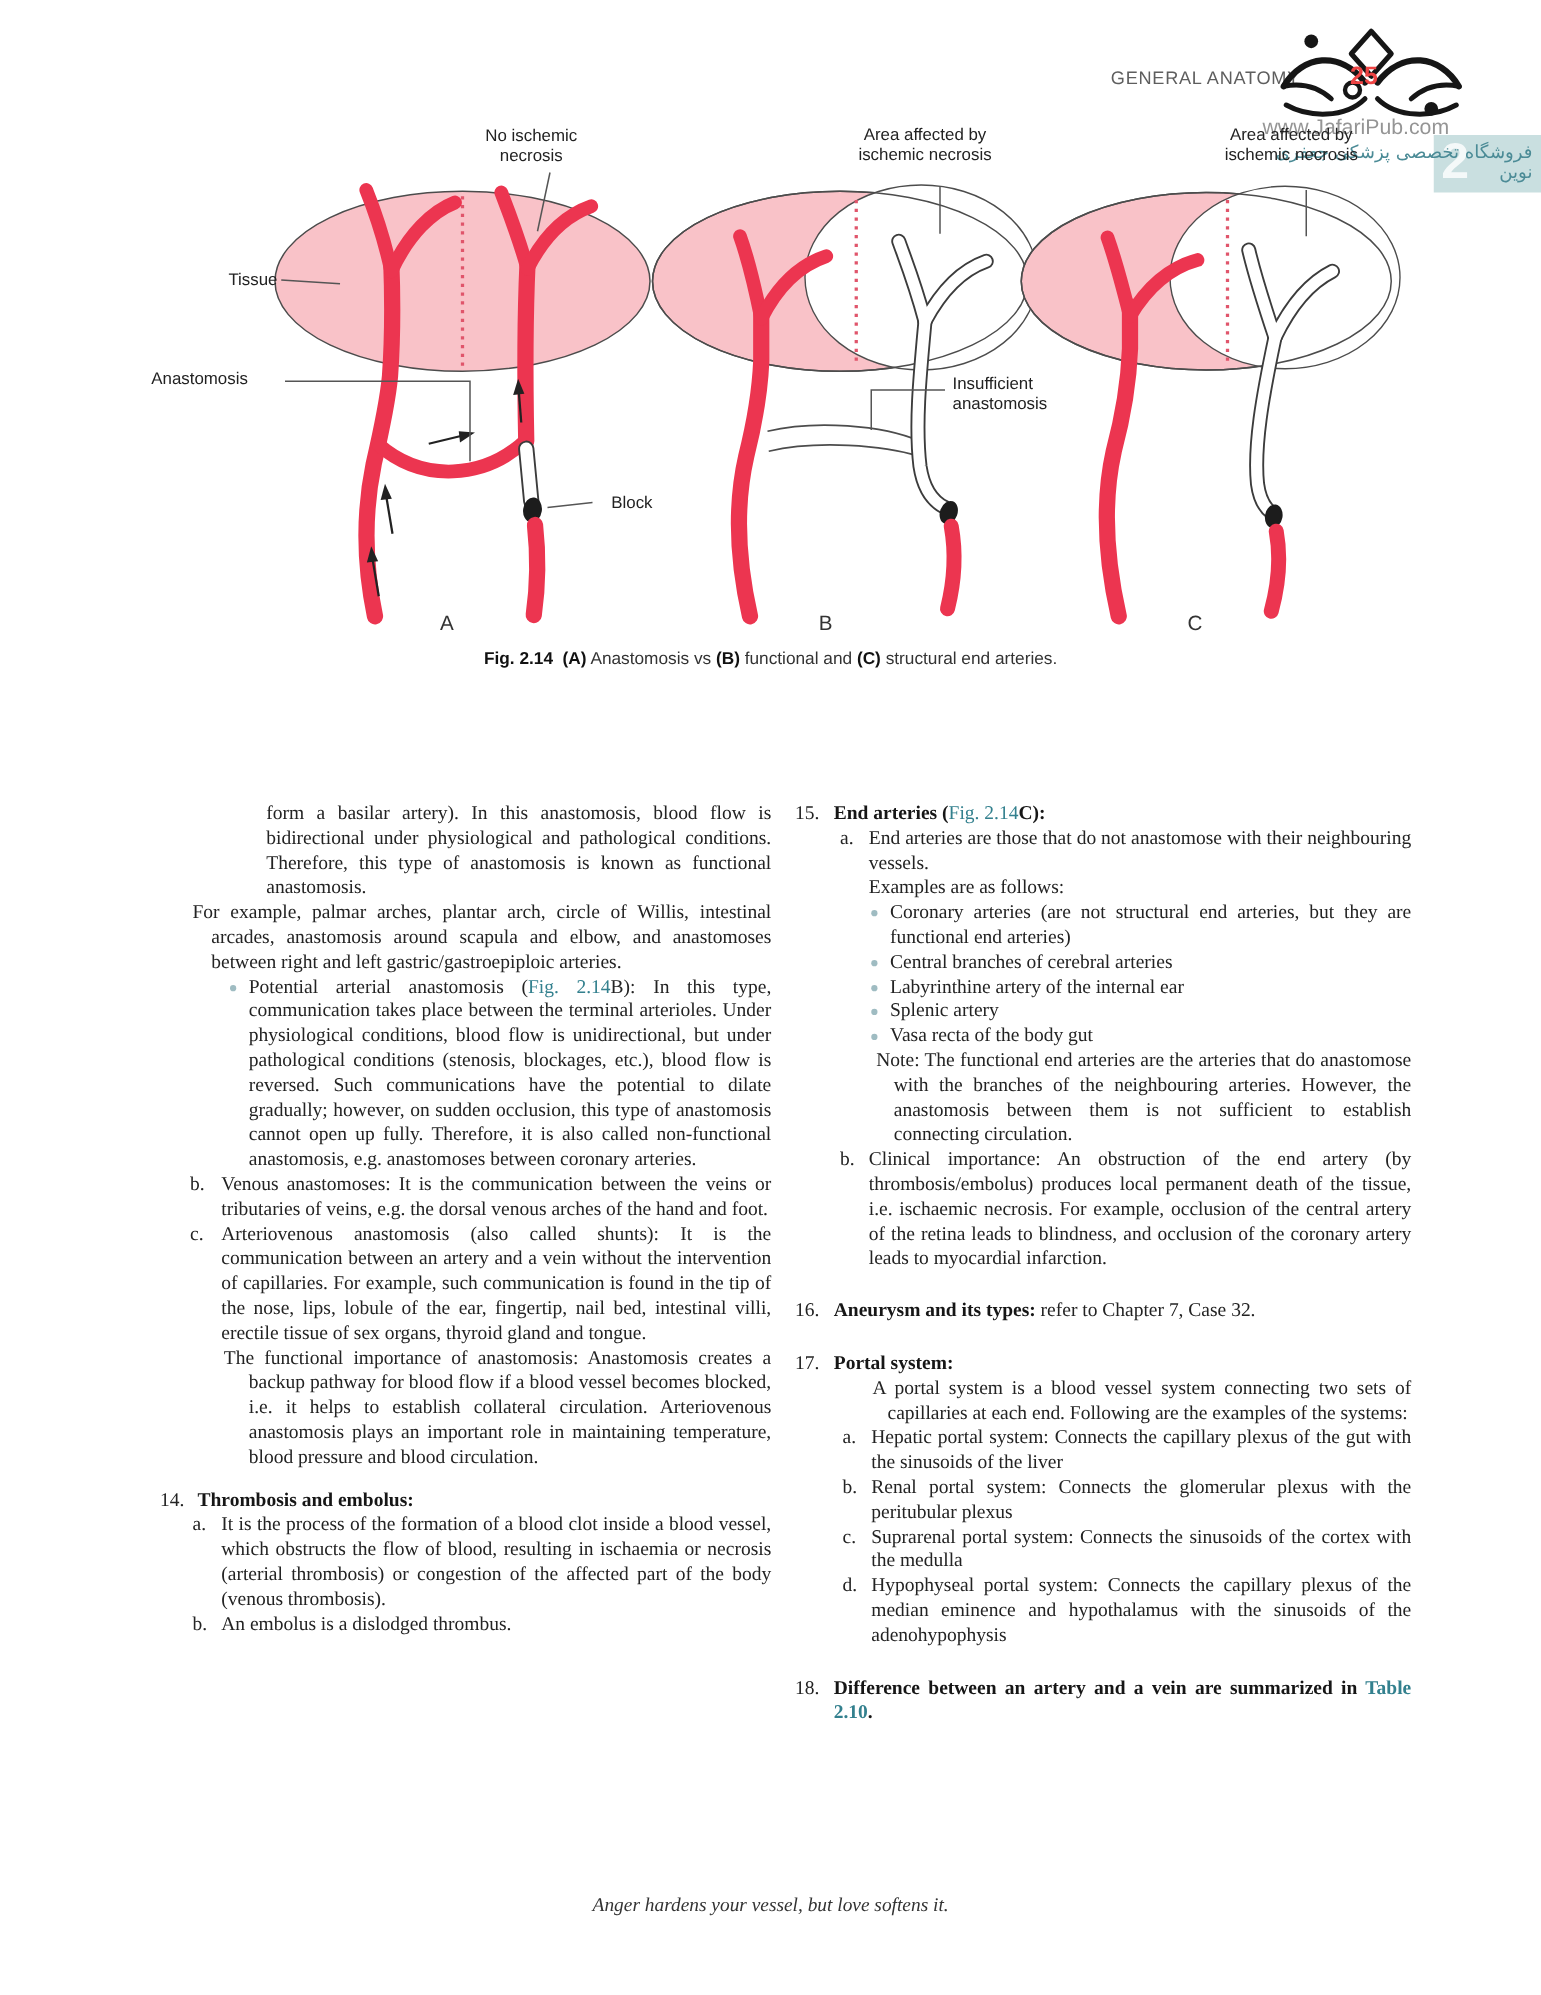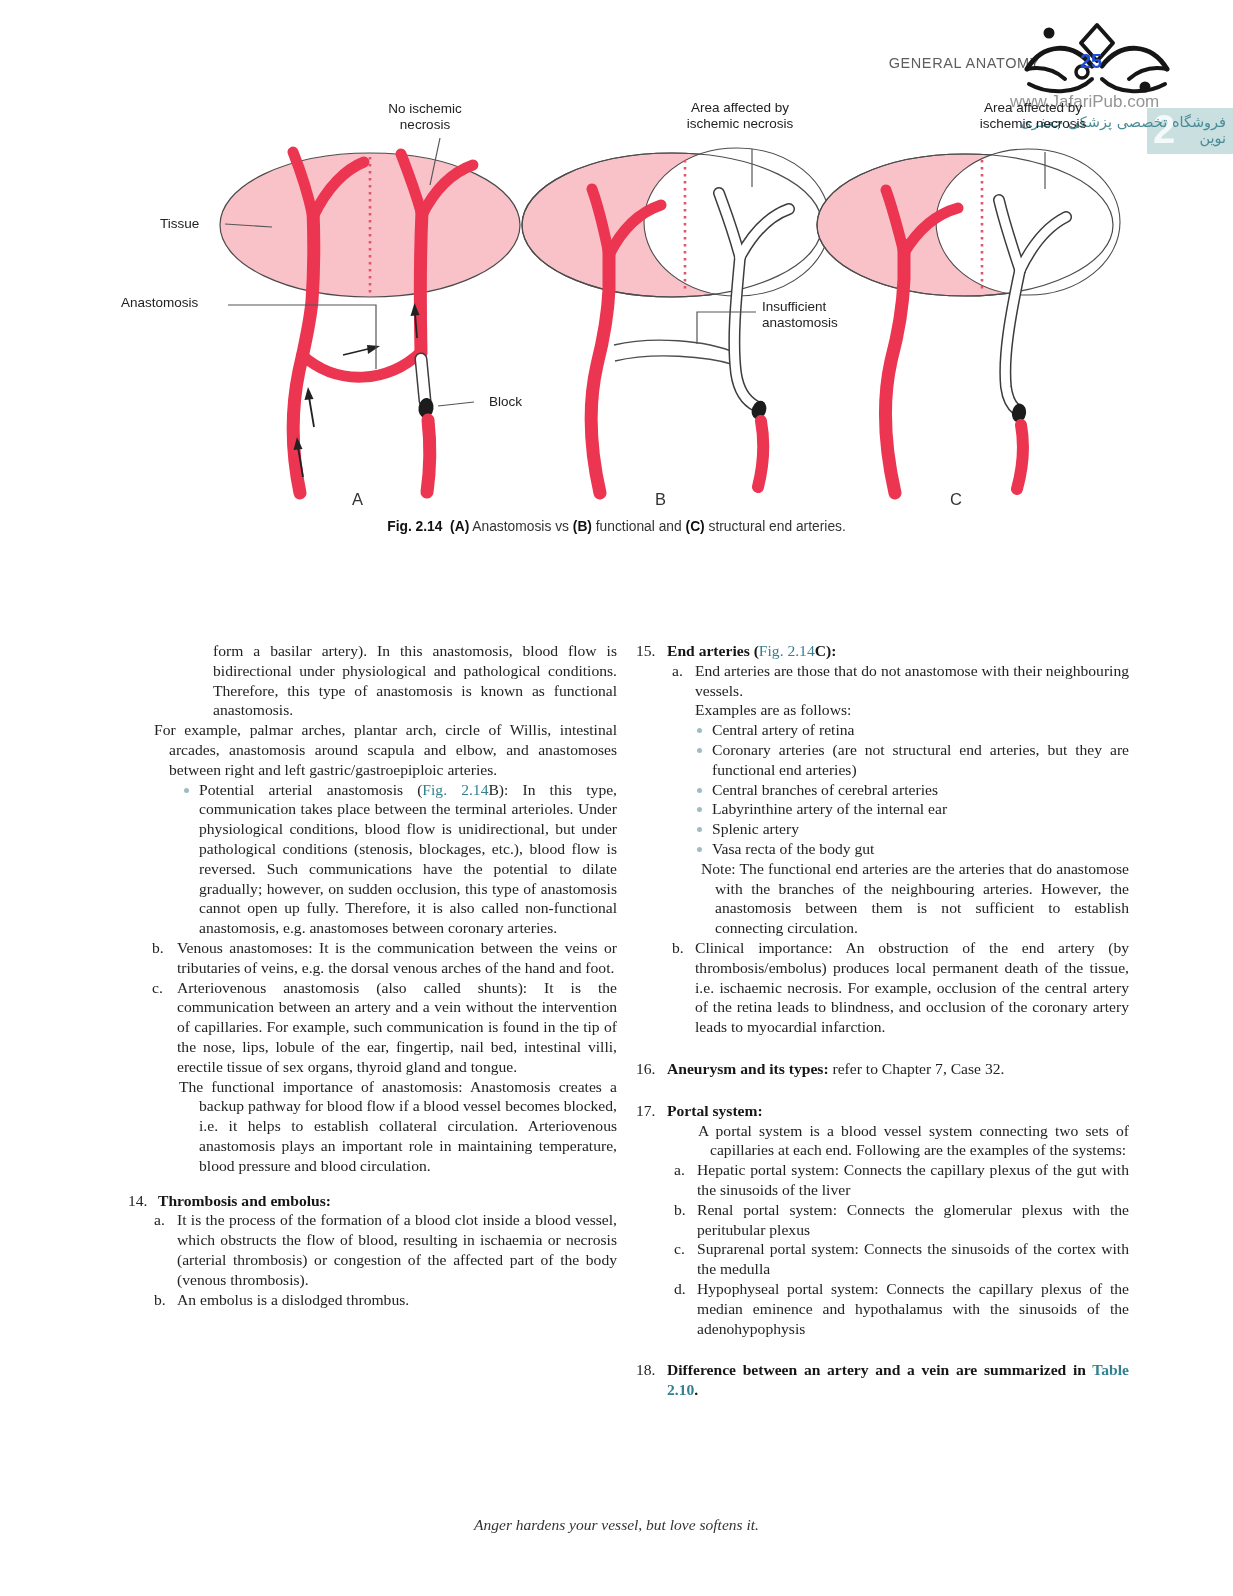--- a/index.html
+++ b/index.html
@@ -2,21 +2,21 @@
 <html><head>
 <meta charset="utf-8">
 <style>
   html,body{margin:0;padding:0;background:#e8e8e8;}
   .page{position:relative;width:1233px;height:1596px;background:#ffffff;overflow:hidden;
         font-family:"Liberation Serif",serif;color:#232323;margin:0 auto;}
   
   .hdr-title{position:absolute;left:878px;top:55px;width:162px;text-align:right;
      font-family:"Liberation Sans",sans-serif;font-size:14.5px;letter-spacing:.6px;color:#5e5e5e;}
   .page-num{position:absolute;left:1080px;top:50px;font-family:"Liberation Sans",sans-serif;
-     font-weight:bold;font-size:20px;color:#1d4ed8;}
+     font-weight:bold;font-size:20px;color:#ef4444;}
   .logo{position:absolute;left:1022px;top:20px;}
   .site-mark{position:absolute;left:1010px;top:92px;width:150px;text-align:left;
      font-family:"Liberation Sans",sans-serif;font-size:17px;color:#959595;}
   .teal-box{position:absolute;left:1147px;top:108px;width:86px;height:46px;background:#c9dfe0;}
   .chapter-num{position:absolute;left:1153px;top:107px;font-family:"Liberation Sans",sans-serif;
      font-weight:bold;font-size:40px;color:rgba(255,255,255,.8);}
   .persian{position:absolute;left:1000px;top:114px;width:226px;text-align:right;direction:rtl;
      font-family:"DejaVu Sans",sans-serif;font-size:14.5px;color:#4b8b96;}
   
   .fig-svg{position:absolute;left:100px;top:105px;}
@@ -174,21 +174,21 @@
       <ellipse cx="919" cy="308" rx="7" ry="9.5" fill="#1c1c1c" transform="rotate(10 919 308)"></ellipse>
       <path d="M 921 320 C 925 342 923 362 917 384" fill="none" stroke="#ec3550" stroke-width="12" stroke-linecap="round"></path>
       <line x1="945" y1="47" x2="945" y2="84" stroke="#555" stroke-width="1.2"></line>
     </g>
   </svg>
 
   <div class="fig-label" style="left:360px;top:101px;width:130px;text-align:center;">
     <span>No ischemic</span><br>
     <span>necrosis</span>
   </div>
-  <div class="fig-label" style="left:160px;top:216px;width:62px;text-align:left;">Tissue</div>
+  <div class="fig-label" style="left:160px;top:216px;width:62px;text-align:right;">Tissue</div>
   <div class="fig-label" style="left:121px;top:295px;width:108px;">Anastomosis</div>
   <div class="fig-label" style="left:489px;top:394px;width:55px;">Block</div>
   <div class="fig-label" style="left:610px;top:100px;width:260px;text-align:center;">
     <span>Area affected by</span><br>
     <span>ischemic necrosis</span>
   </div>
   <div class="fig-label" style="left:762px;top:299px;width:120px;">
     <span>Insufficient</span><br>
     <span>anastomosis</span>
   </div>
@@ -238,21 +238,20 @@
   <div class="col col-right">
     <div class="r-head">
       <span class="num">15.</span>
       <b class="blk">End arteries</b><b class="blk"> (</b><span class="teal">Fig. 2.14</span><b class="blk">C):</b>
     </div>
     <div class="r-li">
       <span class="lbl">a.</span>
       <span>End arteries are those that do not anastomose with their neighbouring vessels.</span>
     </div>
     <div class="r-plain">Examples are as follows:</div>
-    <div class="r-bullet"><span class="dot"></span><span>Central artery of retina</span></div>
     <div class="r-bullet"><span class="dot"></span><span>Coronary arteries (are not structural end arteries, but they are functional end arteries)</span></div>
     <div class="r-bullet"><span class="dot"></span><span>Central branches of cerebral arteries</span></div>
     <div class="r-bullet"><span class="dot"></span><span>Labyrinthine artery of the internal ear</span></div>
     <div class="r-bullet"><span class="dot"></span><span>Splenic artery</span></div>
     <div class="r-bullet"><span class="dot"></span><span>Vasa recta of the body gut</span></div>
     <div class="r-note">Note: The functional end arteries are the arteries that do anastomose with the branches of the neighbouring arteries. However, the anastomosis between them is not sufficient to establish connecting circulation.</div>
     <div class="r-li">
       <span class="lbl">b.</span>
       <span>Clinical importance: An obstruction of the end artery (by thrombosis/embolus) produces local permanent death of the tissue, i.e. ischaemic necrosis. For example, occlusion of the central artery of the retina leads to blindness, and occlusion of the coronary artery leads to myocardial infarction.</span>
     </div>

